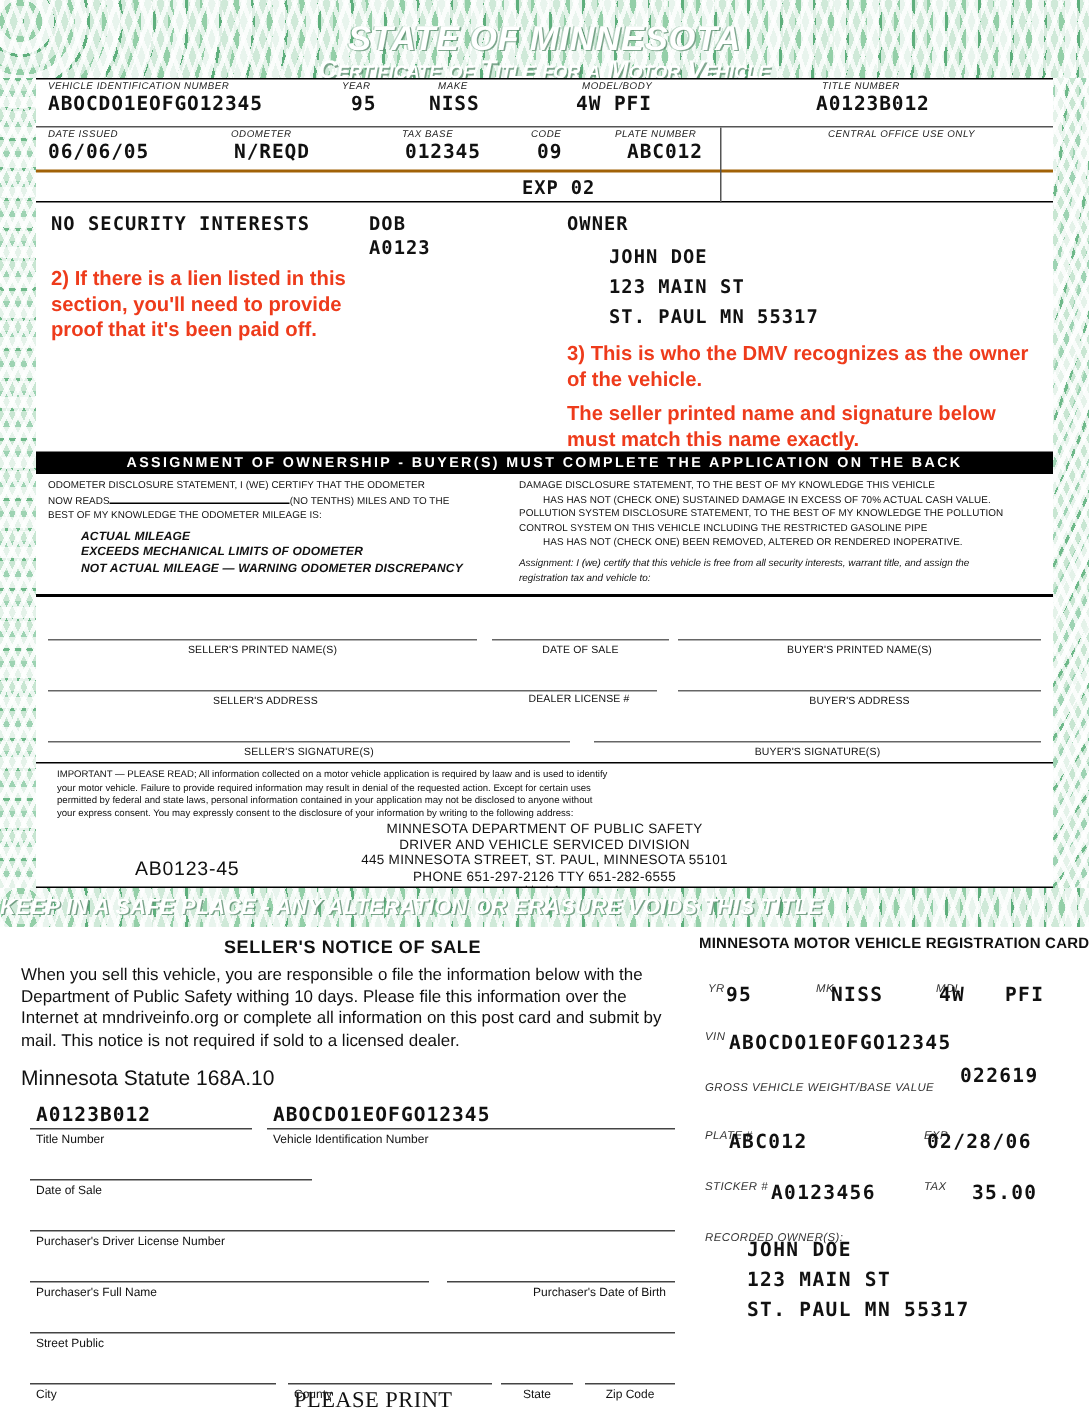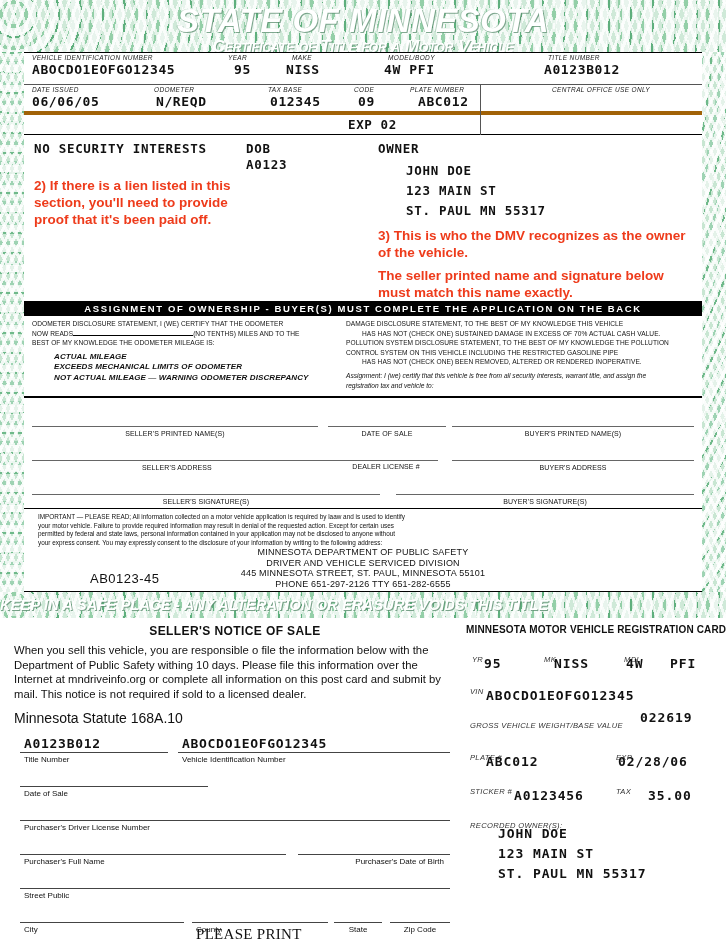--- a/index.html
+++ b/index.html
@@ -39,22 +39,22 @@
   
   #title-header {
     position: absolute;
     left: 0; top: 0;
     width: 726px; height: 52px;
     text-align: center;
     overflow: hidden;
   }
   #state-title {
     margin: 0;
-    padding-top: 4px;
-    font-size: 33px;
+    padding-top: 14px;
+    font-size: 23px;
     font-weight: bold;
     font-style: italic;
     letter-spacing: .5px;
     color: #ffffff;
     text-shadow: 1px 1px 0 rgba(90,140,110,.75), -1px 0 0 rgba(120,170,140,.5);
     line-height: 1.0;
   }
   #cert-subtitle {
     margin: 0;
     padding-top: 1px;
@@ -92,21 +92,21 @@
     font-style: italic;
     color: #ffffff;
     line-height: 26px;
     text-shadow: 1px 1px 0 rgba(90,140,110,.8);
     letter-spacing: .2px;
   }
 
   
   .vrow { position: relative; width: 100%; }
   #vrow1 { height: 32px; border-bottom: 1px solid #555; }
-  #vrow2 { height: 30px; border-bottom: 4px solid #a16207; }
+  #vrow2 { height: 30px; border-bottom: 2px solid #a16207; }
   #vrow3 { height: 20px; border-bottom: 1px solid #000; }
   .fld { position: absolute; top: 0; }
   .fld .lbl {
     font-size: 6.5px;
     font-style: italic;
     color: #222;
     letter-spacing: .35px;
     line-height: 9px;
     white-space: nowrap;
   }

